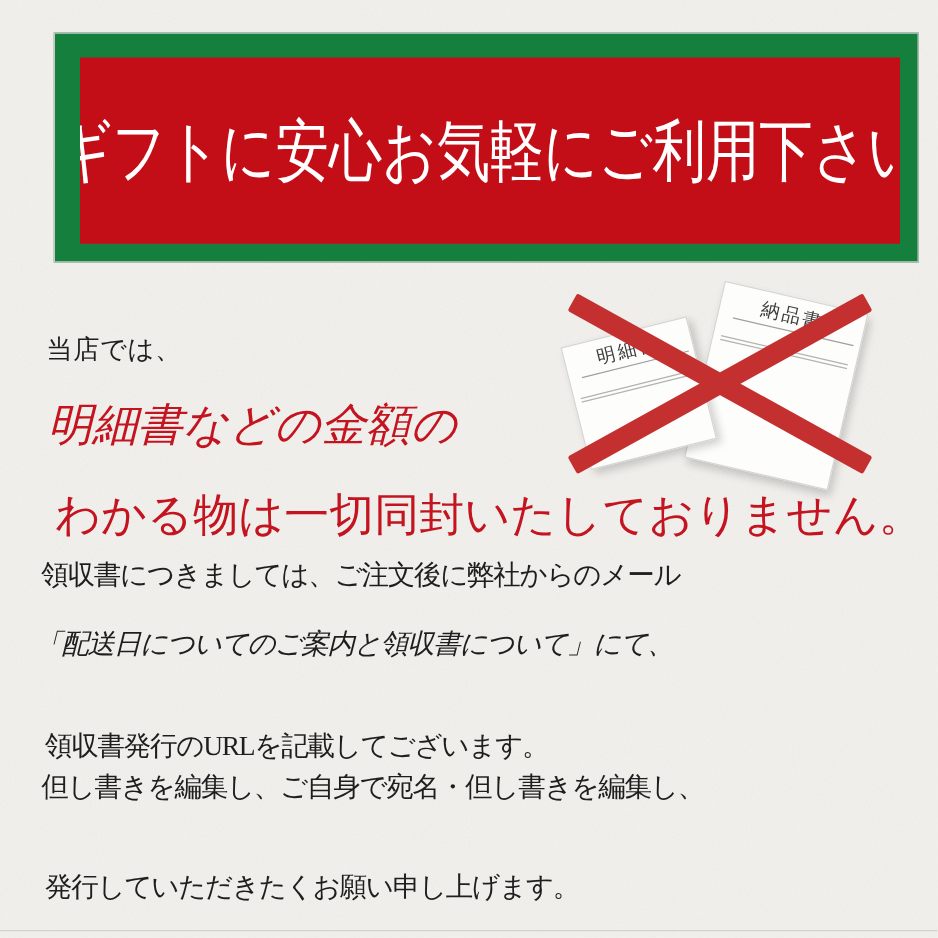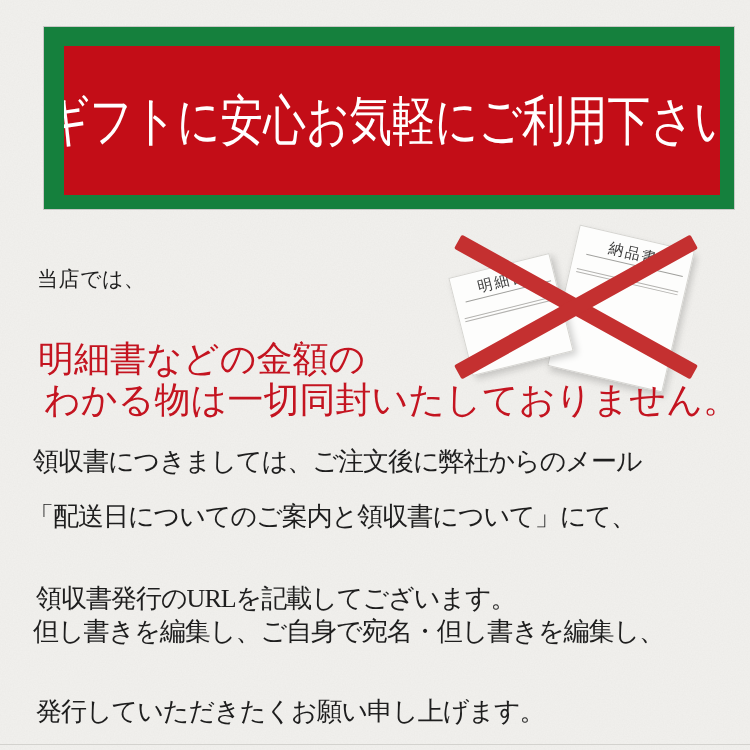--- a/index.html
+++ b/index.html
@@ -117,25 +117,25 @@
   .line {
     position: absolute;
     margin: 0;
     white-space: nowrap;
     z-index: 4;
     color: var(--ink);
     line-height: 1.15;
   }
   .l-intro { left: 37px; top: 267px; font-size: 21px; letter-spacing: 0.5px; }
   .l-hl1, .l-hl2 { color: var(--text-red); font-size: 36px; letter-spacing: 0px; }
-  .l-hl1 { left: 38px; top: 339px; }
-  .l-hl2 { left: 44px; top: 380px; }
-  .l-p { font-size: 26px; letter-spacing: -1px; }
+  .l-hl1 { left: 38px; top: 320px; font-style: italic; }
+  .l-hl2 { left: 44px; top: 392px; }
+  .l-p { font-size: 22px; letter-spacing: -1px; }
   .l-p1 { left: 33px; top: 447px; }
-  .l-p2 { left: 28px; top: 502px; }
+  .l-p2 { left: 28px; top: 502px; font-style: italic; }
   .l-p3 { left: 36px; top: 584px; }
   .l-p4 { left: 33px; top: 617px; }
   .l-p5 { left: 36px; top: 673px; margin-top: 24px; }
 </style>
 </head>
 <body>
 
 <svg class="texture" xmlns="http://www.w3.org/2000/svg" width="750" height="750">
   <filter id="paperNoise" x="0" y="0" width="100%" height="100%">
     <feTurbulence type="fractalNoise" baseFrequency="0.75" numOctaves="2" stitchTiles="stitch"></feTurbulence>

